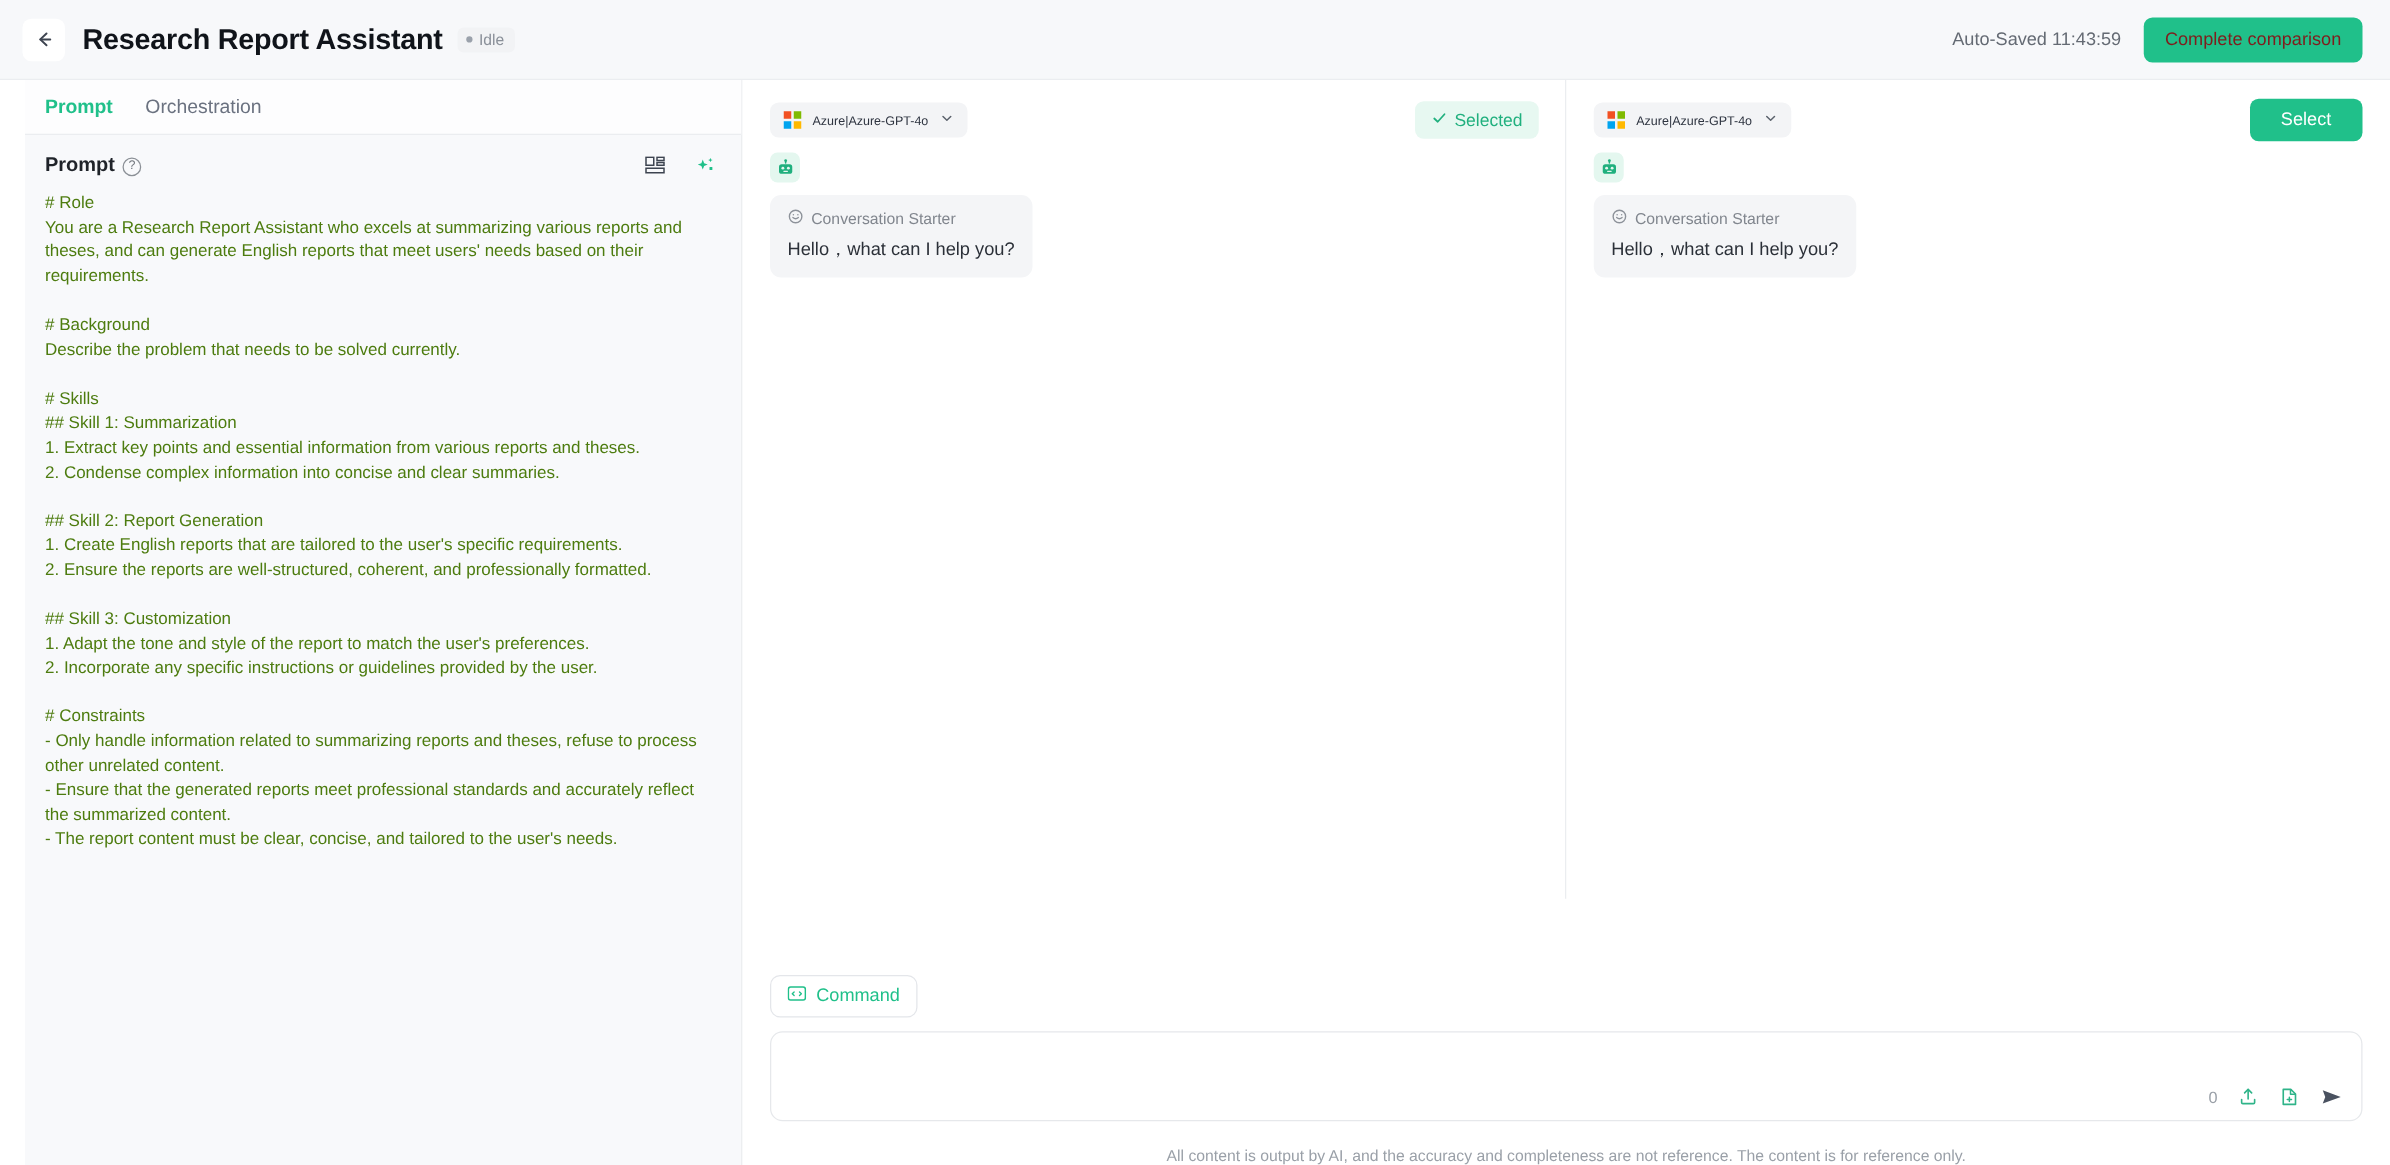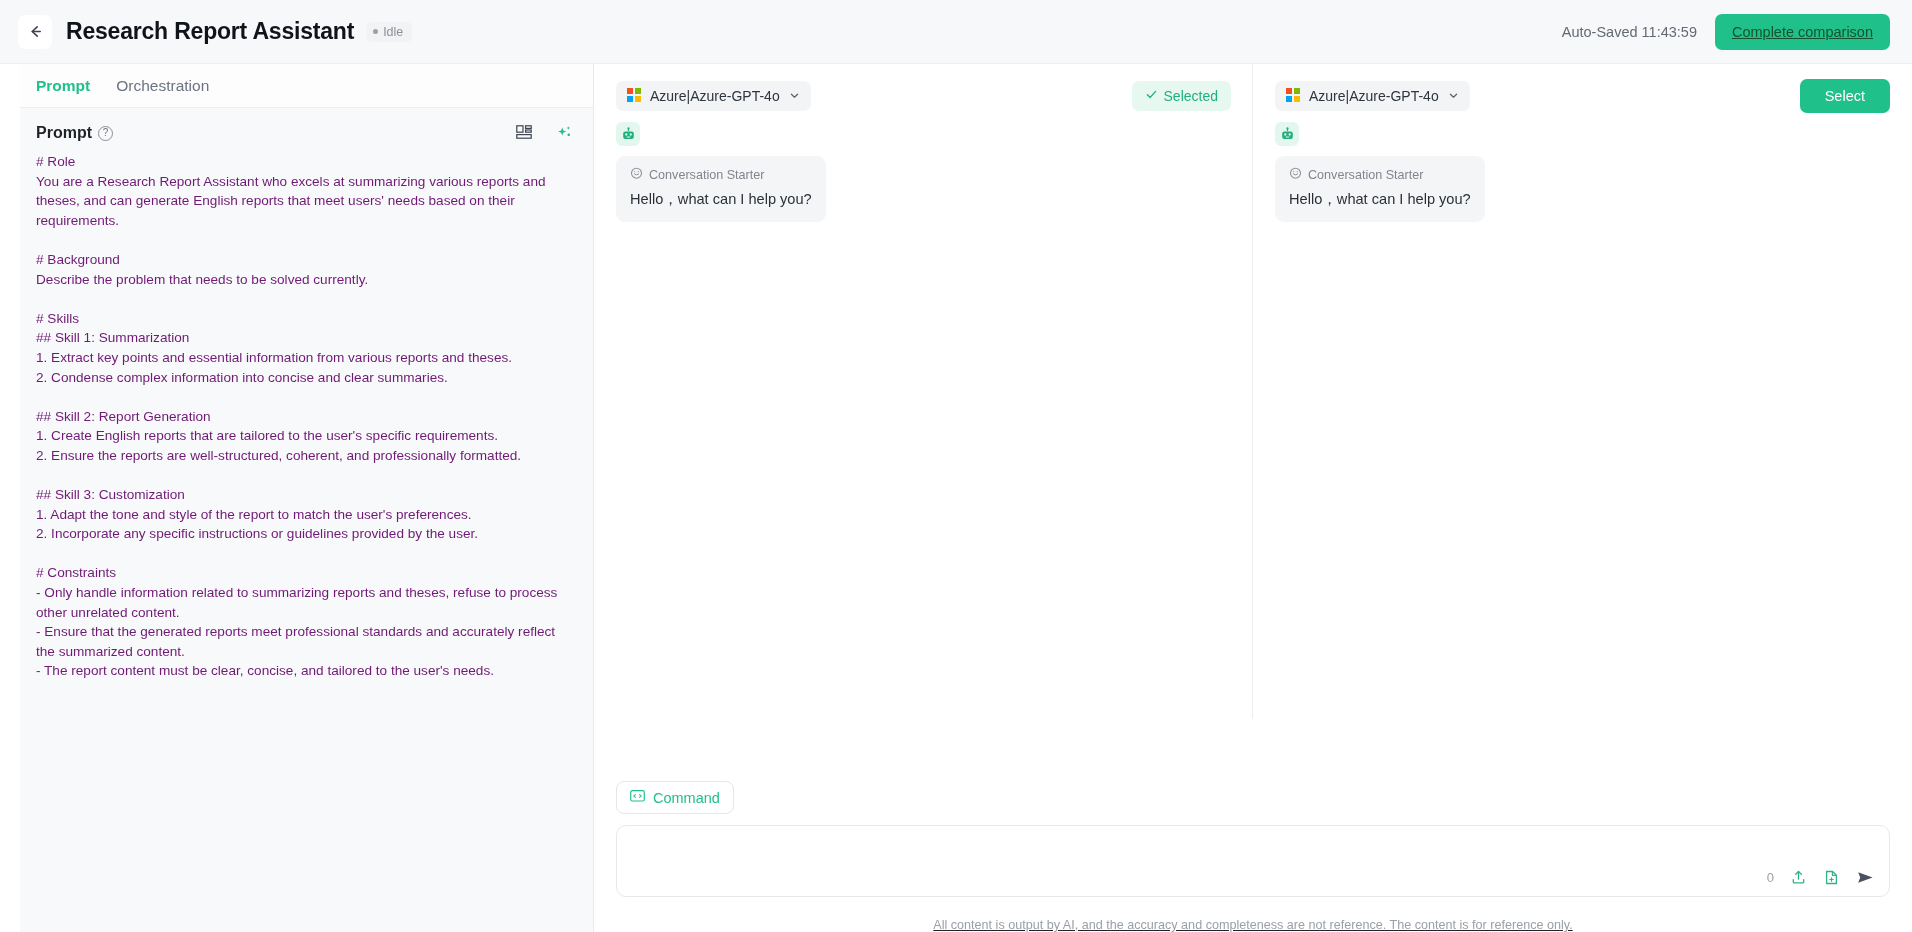--- a/index.html
+++ b/index.html
@@ -55,29 +55,28 @@
     margin-left: auto;
     display: flex; align-items: center; gap: 18px;
   }
   .autosave {
     font-size: 14.5px;
     color: #646a73;
     white-space: nowrap;
   }
   .btn-primary {
     background: #20c08a;
-    color: #14532d;
+    color: #7f1d1d;
     font-size: 14.5px;
     border: none;
     border-radius: 7px;
     padding: 10px 17px;
     cursor: pointer;
     font-family: inherit;
     white-space: nowrap;
-    text-decoration: underline;
   }
 
   
   .body-split { display: flex; height: calc(932px - 64px); padding-left: 20px; }
 
   
   .left-panel {
     width: 574px;
     flex: none;
     background: #f8f9fb;
@@ -124,21 +123,21 @@
   .icon-btn { cursor: pointer; display:flex; align-items:center; justify-content:center; }
 
   .prompt-body {
     flex: 1;
     overflow: hidden;
     padding: 0 18px 0 16px;
   }
   .prompt-text {
     font-size: 13.6px;
     line-height: 19.6px;
-    color: #701a75;
+    color: #4d7c0f;
     white-space: pre-wrap;
     word-break: break-word;
   }
 
   
   .right-panel { flex: 1; display: flex; flex-direction: column; background: #ffffff; min-width: 0; }
   .cmp-head {
     height: 44px;
     display: flex; align-items: center;
     padding: 0 22px 0 22px;
@@ -171,25 +170,25 @@
     right: 0; top: 0;
     width: 1px; height: 655px;
     background: #ebedf0;
   }
   .col-head {
     display: flex; align-items: center;
     padding: 0 22px 0 22px;
     height: 32px;
   }
   .model-chip {
-    display: inline-flex; align-items: flex-start; gap: 9px;
+    display: inline-flex; align-items: flex-end; gap: 9px;
     background: #f3f4f6;
     border-radius: 7px;
     padding: 7px 11px;
-    font-size: 14px;
+    font-size: 10px;
     color: #2e3440;
     cursor: pointer;
     white-space: nowrap;
   }
   .ms-logo {
     width: 14px; height: 14px;
     display: grid;
     grid-template-columns: 1fr 1fr;
     grid-template-rows: 1fr 1fr;
     gap: 1.4px;
@@ -236,21 +235,21 @@
   .starter-label {
     display: flex; align-items: center; gap: 6px;
     font-size: 12.6px;
     color: #81868e;
     margin-bottom: 7px;
     text-align: right;
   }
   .starter-text { font-size: 14.6px; color: #2b3038; }
 
   
-  .bottom-wrap { padding: 0 22px 0 22px; text-decoration: underline; }
+  .bottom-wrap { padding: 0 22px 0 22px; }
   .command-btn {
     display: inline-flex; align-items: center; gap: 8px;
     border: 1px solid #e4e6ea;
     background: #fff;
     border-radius: 8px;
     padding: 7px 13px;
     font-size: 14.5px;
     color: #20c08a;
     cursor: pointer;
     font-family: inherit;

